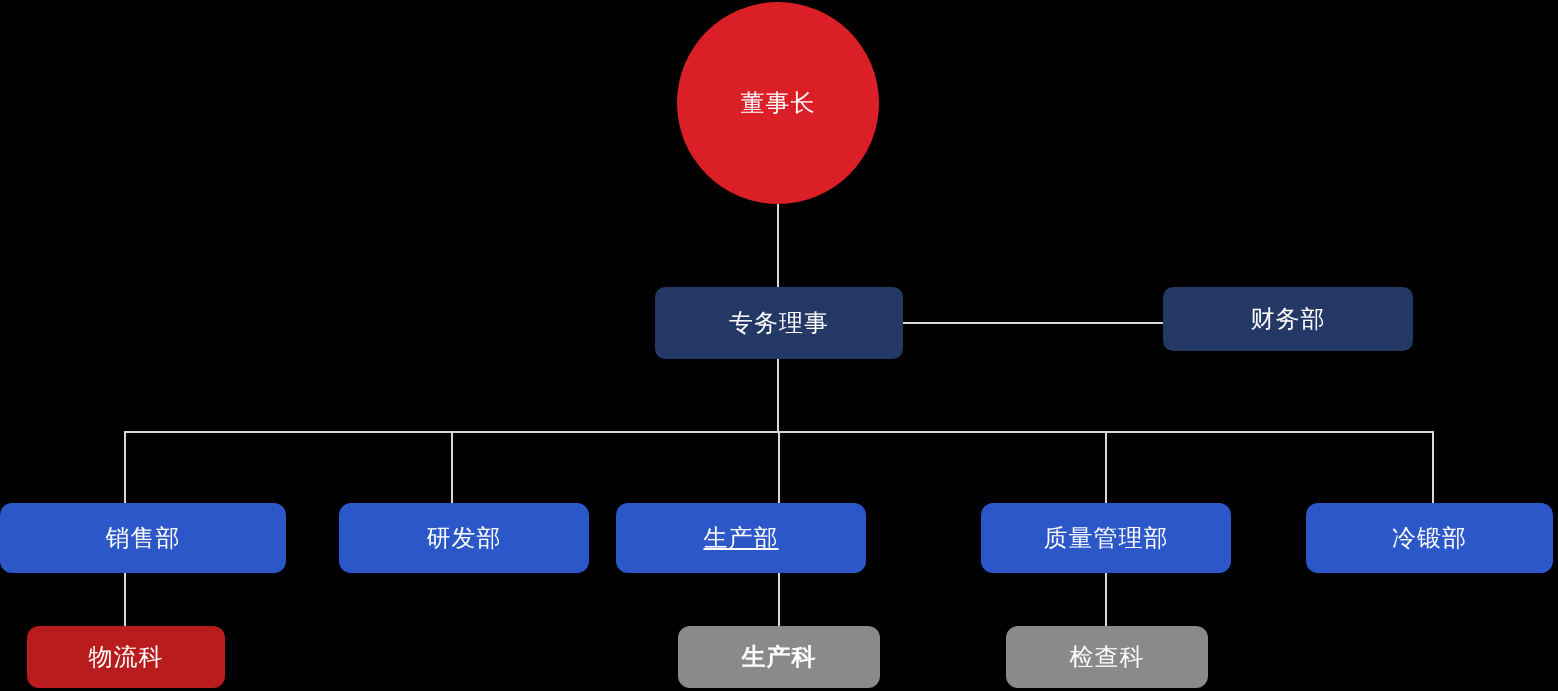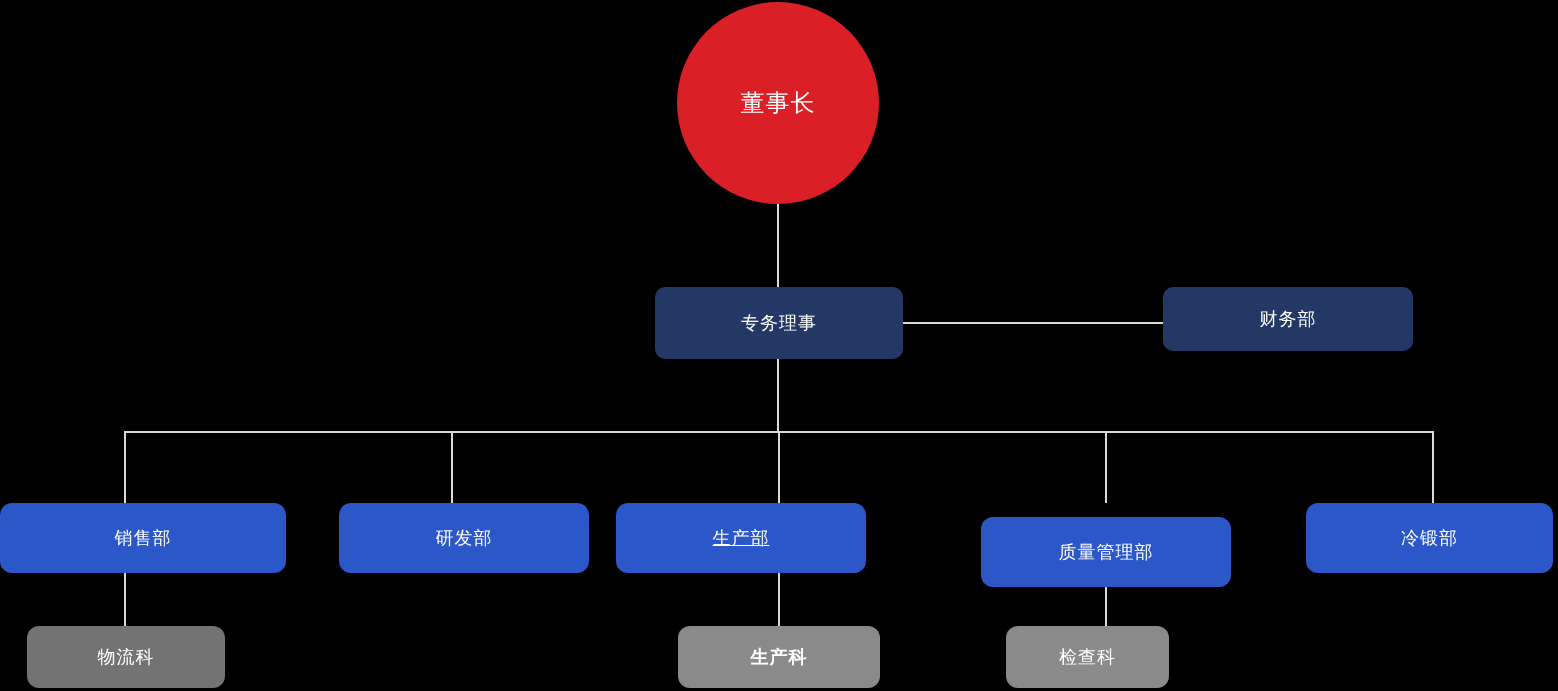--- a/index.html
+++ b/index.html
@@ -16,46 +16,46 @@
   }
   .line {
     position: absolute;
   }
   .node {
     position: absolute;
     display: flex;
     align-items: center;
     justify-content: center;
     color: #ffffff;
-    font-size: 18px;
+    font-size: 24px;
     letter-spacing: 1px;
     border-radius: 12px;
     box-sizing: border-box;
     text-align: center;
   }
   .node.circle {
     border-radius: 50%;
     font-size: 24px;
   }
   .node.navy { border-radius: 10px; }
 
   
   .pos-root          { left: 677px; top: 2px;   width: 202px; height: 202px; }
   .pos-exec          { left: 655px; top: 287px; width: 248px; height: 72px; }
   .pos-finance       { left: 1163px;top: 287px; width: 250px; height: 64px; }
 
   .pos-sales         { left: 0px;   top: 503px; width: 286px; height: 70px; }
   .pos-rd            { left: 327px; top: 503px; width: 250px; height: 70px; }
   .pos-production    { left: 616px; top: 503px; width: 250px; height: 70px; text-decoration: underline; }
-  .pos-quality       { left: 981px; top: 517px; width: 250px; height: 70px; }
+  .pos-quality       { left: 981px; top: 503px; width: 250px; height: 70px; }
   .pos-coldforge     { left: 1306px;top: 503px; width: 247px; height: 70px; }
 
   .pos-logistics     { left: 27px;  top: 626px; width: 198px; height: 62px; }
   .pos-prodsection   { left: 678px; top: 626px; width: 202px; height: 62px; font-weight: bold; }
-  .pos-inspection    { left: 1006px;top: 626px; width: 163px; height: 62px; }
+  .pos-inspection    { left: 1006px;top: 626px; width: 202px; height: 62px; }
 
   
   .ln-root-exec      { left: 777.25px;  top: 195px;    width: 1.5px;    height: 92px; }
   .ln-exec-finance   { left: 903px;     top: 322.25px; width: 260px;    height: 1.5px; }
   .ln-exec-bus       { left: 777.25px;  top: 359px;    width: 1.5px;    height: 73px; }
   .ln-bus            { left: 124.25px;  top: 431.25px; width: 1309.5px; height: 1.5px; }
   .ln-drop-sales     { left: 124.25px;  top: 431.25px; width: 1.5px;    height: 71.75px; }
   .ln-drop-rd        { left: 451.25px;  top: 431.25px; width: 1.5px;    height: 71.75px; }
   .ln-drop-prod      { left: 778.25px;  top: 431.25px; width: 1.5px;    height: 71.75px; }
   .ln-drop-quality   { left: 1105.25px; top: 431.25px; width: 1.5px;    height: 71.75px; }
@@ -86,17 +86,17 @@
 
   <div class="node navy pos-exec" style="background-color: rgb(35, 56, 101);">专务理事</div>
   <div class="node navy pos-finance" style="background-color: rgb(35, 56, 101);">财务部</div>
 
   <div class="node pos-sales" style="background-color: rgb(43, 87, 200);">销售部</div>
   <div class="node pos-rd" style="background-color: rgb(43, 87, 200); margin-left: 12px;">研发部</div>
   <div class="node pos-production" style="background-color: rgb(43, 87, 200);">生产部</div>
   <div class="node pos-quality" style="background-color: rgb(43, 87, 200);">质量管理部</div>
   <div class="node pos-coldforge" style="background-color: rgb(43, 87, 200);">冷锻部</div>
 
-  <div class="node pos-logistics" style="background-color: #737373;">物流科</div>
+  <div class="node pos-logistics" style="background-color: #b91c1c;">物流科</div>
   <div class="node pos-prodsection" style="background-color: rgb(138, 138, 138);">生产科</div>
   <div class="node pos-inspection" style="background-color: rgb(138, 138, 138);">检查科</div>
 
 </div>
 
 </body></html>

